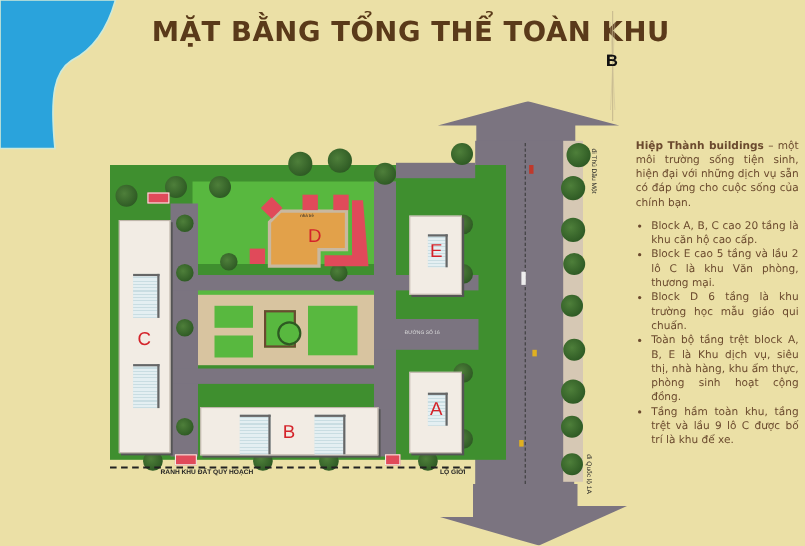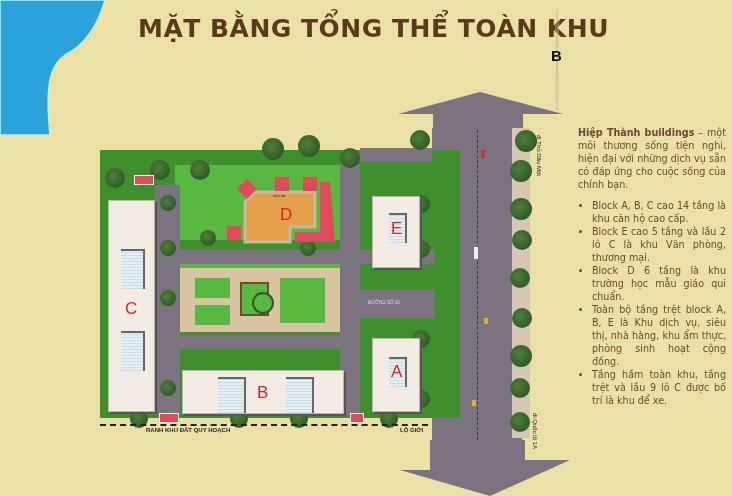--- a/index.html
+++ b/index.html
@@ -141,21 +141,21 @@
 
 <div class="abs" style="left:134px;top:175px;width:18px;height:8px;background:#e04a5a;border:1px solid #f2ece4;"></div>
 <div class="abs" style="left:159px;top:413px;width:18px;height:8px;background:#e04a5a;border:1px solid #f2ece4;"></div>
 <div class="abs" style="left:350px;top:413px;width:12px;height:8px;background:#e04a5a;border:1px solid #f2ece4;"></div>
 
 <div class="abs" style="left:100px;top:424px;width:328px;height:0;border-top:2px dashed #222;"></div>
 <div class="abs lbl" style="left:146px;top:427px;font-weight:bold;">RANH KHU ĐẤT QUY HOẠCH</div>
 <div class="abs lbl" style="left:400px;top:427px;font-weight:bold;">LỘ GIỚI</div>
 
 <div class="abs info">
-  <p style="margin:0"><b>Hiệp Thành buildings</b><span> – một môi thương sống tiện nghi, hiện đại với những dịch vụ sẵn có đáp ứng cho cuộc sống của chính bạn.</span></p>
+  <p style="margin:0"><b>Hiệp Thành buildings</b><span> – một môi trường sống tiện sinh, hiện đại với những dịch vụ sẵn có đáp ứng cho cuộc sống của chính bạn.</span></p>
   <ul>
-    <li>Block A, B, C cao 14 tầng là khu căn hộ cao cấp.</li>
+    <li>Block A, B, C cao 20 tầng là khu căn hộ cao cấp.</li>
     <li>Block E cao 5 tầng và lầu 2 lô C là khu Văn phòng, thương mại.</li>
     <li>Block D  6 tầng là khu trường học mẫu giáo qui chuẩn.</li>
     <li>Toàn bộ tầng trệt block A, B, E là Khu dịch vụ, siêu thị, nhà hàng, khu ẩm thực, phòng sinh hoạt cộng đồng.</li>
     <li>Tầng hầm toàn khu, tầng trệt và lầu 9 lô C được bố trí là khu để xe.</li>
   </ul>
 </div>
 
 </body></html>

